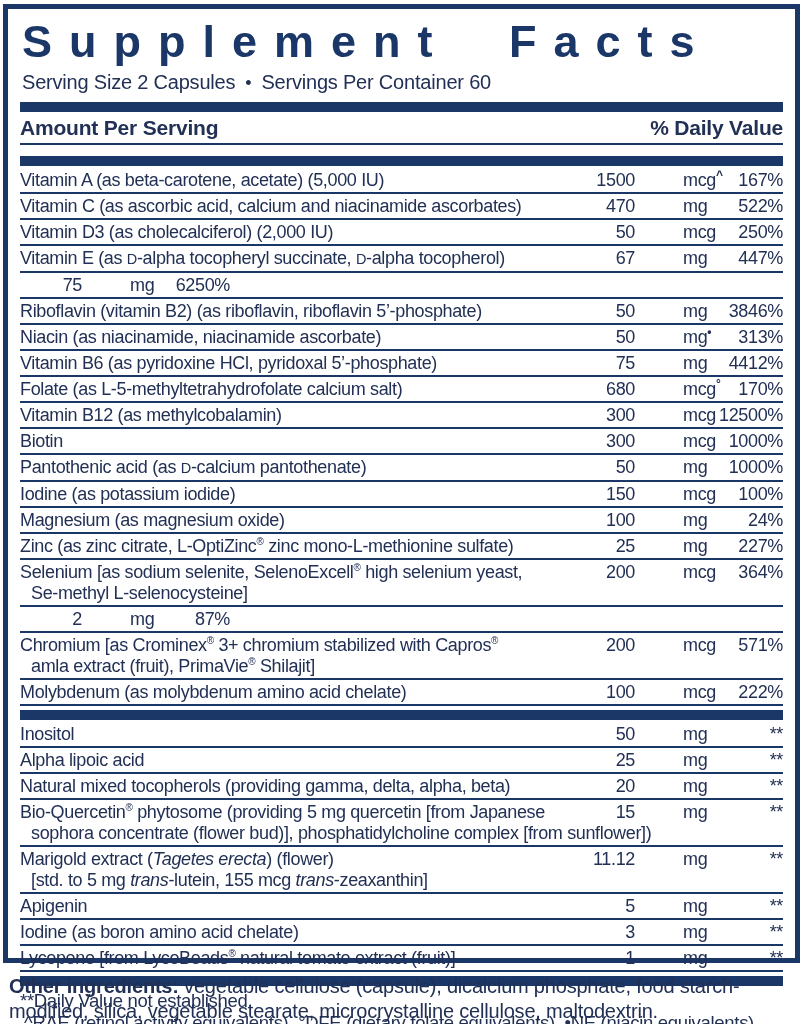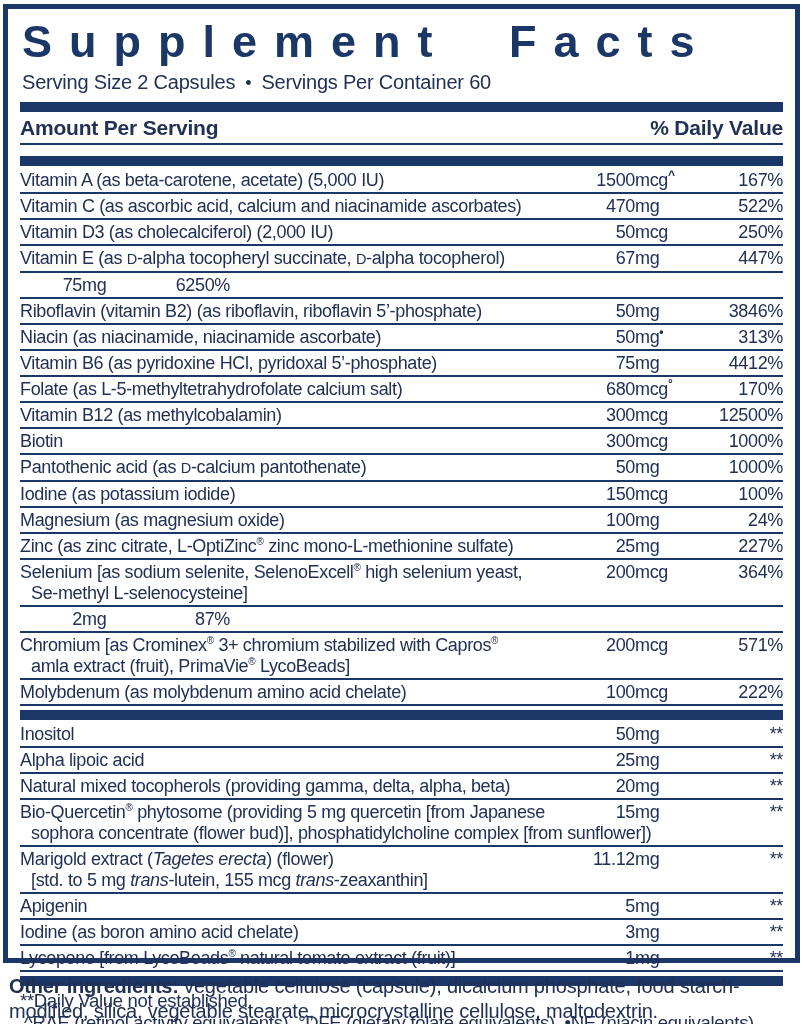--- a/index.html
+++ b/index.html
@@ -55,21 +55,21 @@
   .row{
     border-bottom:2px solid var(--navy);
     padding:2px 0 2px 0;
     font-size:18px;
     line-height:20px;
     letter-spacing:-0.35px;
   }
   .row .l1{display:flex;align-items:flex-start;}
   .row .name1{flex:1;padding-right:6px;}
   .row .l2{padding-left:11px;padding-top:1px;}
-  .amt{display:flex;flex:none;width:114px;}
+  .amt{display:flex;flex:none;width:114px;gap:48px;}
   .amt .num{width:62px;text-align:right;flex:none;}
   .amt .unit{flex:1;text-align:left;padding-left:0;white-space:nowrap;}
   .dv{flex:none;width:96px;text-align:right;}
   sup.reg{font-size:10px;line-height:0;}
   sup.mark{font-size:12px;line-height:0;font-weight:bold;}
   .it{font-style:italic;}
   .sc{font-size:14.5px;}
   .footnotes{
     margin-top:4px;
     font-size:18.5px;
@@ -272,21 +272,21 @@
         </div>
         <div class="row">
           <div class="l1">
             <div class="name1"><span>Chromium [as Crominex</span><sup class="reg">®</sup><span> 3+ chromium stabilized with Capros</span><sup class="reg">®</sup></div>
             <div class="amt">
               <span class="num">200</span>
               <span class="unit">mcg</span>
             </div>
             <div class="dv">571%</div>
           </div>
-          <div class="l2"><span>amla extract (fruit), PrimaVie</span><sup class="reg">®</sup><span> LycoBeads]</span></div>
+          <div class="l2"><span>amla extract (fruit), PrimaVie</span><sup class="reg">®</sup><span> Shilajit]</span></div>
         </div>
         <div class="row">
           <div class="l1">
             <div class="name1"><span>Molybdenum (as molybdenum amino acid chelate)</span></div>
             <div class="amt">
               <span class="num">100</span>
               <span class="unit">mcg</span>
             </div>
             <div class="dv">222%</div>
           </div>

